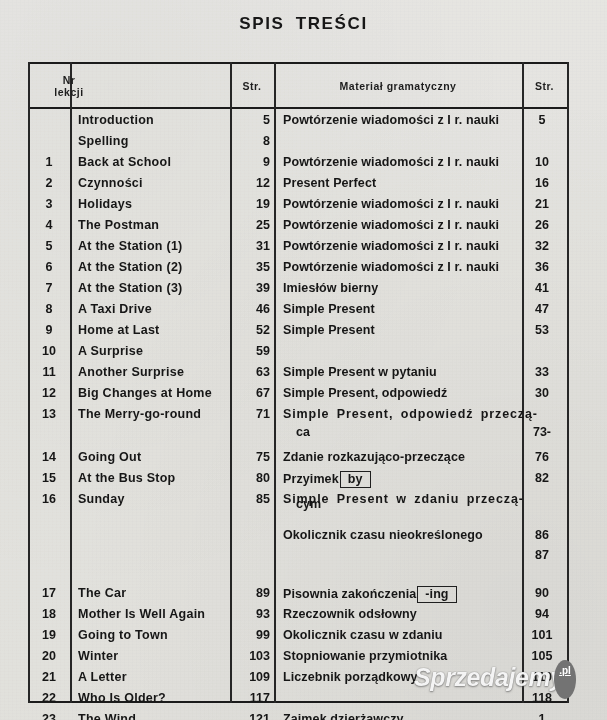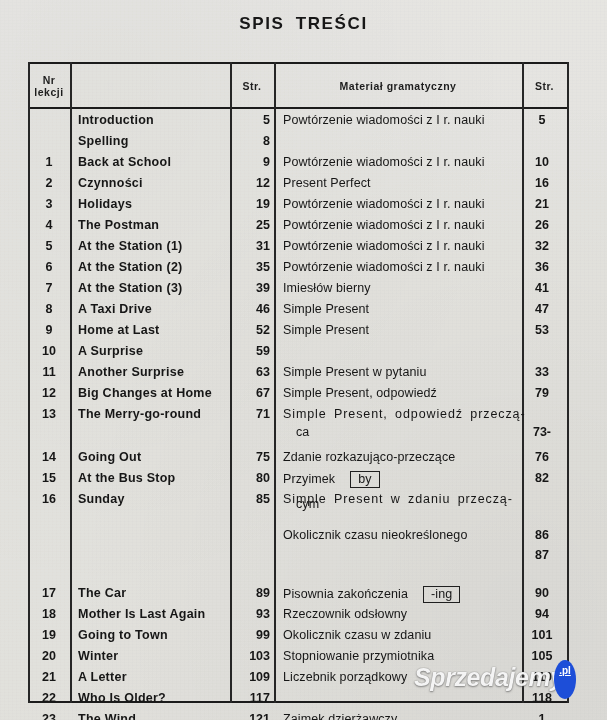--- a/index.html
+++ b/index.html
@@ -90,33 +90,33 @@
     position: absolute; left: 50px; width: 150px;
     text-align: left; font-size: 12.5px; font-weight: bold; color: #161616;
     letter-spacing: 0.25px;
   }
   .c-pg1 {
     position: absolute; left: 204px; width: 38px;
     text-align: right; font-size: 12.5px; font-weight: bold; color: #161616;
   }
   .c-gram {
     position: absolute; left: 255px; width: 238px;
-    text-align: left; font-size: 12.5px; font-weight: normal; color: #161616;
+    text-align: left; font-size: 12.5px; font-weight: bold; color: #161616;
     letter-spacing: 0.1px; white-space: nowrap;
   }
   .c-gram.indent { left: 268px; }
   .c-gram.justified { letter-spacing: 0.9px; word-spacing: 3px; }
   .c-pg2 {
     position: absolute; left: 496px; width: 36px;
     text-align: center; font-size: 12.5px; font-weight: bold; color: #161616;
   }
   .boxed {
     border: 1.5px solid #1f1f1f;
     padding: 0px 7px 1px 7px;
-    margin-left: 15px;
+    margin-left: 1px;
     display: inline-block;
     line-height: 14px;
   }
 
   
   #watermark {
     position: absolute;
     left: 414px;
     top: 663px;
     z-index: 6;
@@ -129,21 +129,21 @@
     white-space: nowrap;
     pointer-events: none;
   }
   #watermark-badge {
     position: absolute;
     left: 554px;
     top: 660px;
     width: 22px;
     height: 39px;
     border-radius: 50%;
-    background: #1d4ed8;
+    background: #737373;
     color: #fff;
     font-size: 10px;
     font-weight: bold;
     line-height: 22px;
     text-align: center;
     z-index: 7;
     pointer-events: none;
     text-decoration: underline;
   }
 </style>
@@ -161,21 +161,21 @@
   <div class="hline" style="top:639px;"></div>
 
   <div class="vline" style="left:0px;   top:0px; height:641px;"></div>
   <div class="vline" style="left:42px;  top:0px; height:641px;"></div>
   <div class="vline" style="left:202px; top:0px; height:641px;"></div>
   <div class="vline" style="left:246px; top:0px; height:641px;"></div>
   <div class="vline" style="left:494px; top:0px; height:641px;"></div>
   <div class="vline" style="left:539px; top:0px; height:641px;"></div>
 
   <div id="header-row">
-    <div class="hcell" style="left:0px;   top:12px; width:42px;">
+    <div class="hcell" style="left:0px;   top:12px; width:42px;padding-left:20px;">
       <div>Nr</div>
       <div>lekcji</div>
     </div>
     <div class="hcell" style="left:202px; top:18px; width:44px;">Str.</div>
     <div class="hcell" style="left:246px; top:18px; width:248px;">Materiał gramatyczny</div>
     <div class="hcell" style="left:494px; top:18px; width:45px;">Str.</div>
   </div>
 
   <div id="rows">
       <div class="row" style="top: 6px;">
@@ -267,21 +267,21 @@
         <div class="c-title">Another Surprise</div>
         <div class="c-pg1">63</div>
         <div class="c-gram"><span>Simple Present w pytaniu</span></div>
         <div class="c-pg2">33</div>
       </div>
       <div class="row" style="top: 279px;">
         <div class="c-num">12</div>
         <div class="c-title">Big Changes at Home</div>
         <div class="c-pg1">67</div>
         <div class="c-gram"><span>Simple Present, odpowiedź</span></div>
-        <div class="c-pg2">79</div>
+        <div class="c-pg2">30</div>
       </div>
       <div class="row" style="top: 300px;">
         <div class="c-num">13</div>
         <div class="c-title">The Merry-go-round</div>
         <div class="c-pg1">71</div>
         <div class="c-gram justified"><span>Simple Present, odpowiedź przeczą-</span></div>
         <div class="c-pg2"></div>
       </div>
       <div class="row" style="top: 318px; padding-left: 16px;">
         <div class="c-num"></div>
@@ -334,21 +334,21 @@
       </div>
       <div class="row" style="top: 479px;">
         <div class="c-num">17</div>
         <div class="c-title">The Car</div>
         <div class="c-pg1">89</div>
         <div class="c-gram"><span>Pisownia zakończenia</span><span class="boxed">-ing</span></div>
         <div class="c-pg2">90</div>
       </div>
       <div class="row" style="top: 500px;">
         <div class="c-num">18</div>
-        <div class="c-title">Mother Is Last Again</div>
+        <div class="c-title">Mother Is Well Again</div>
         <div class="c-pg1">93</div>
         <div class="c-gram"><span>Rzeczownik odsłowny</span></div>
         <div class="c-pg2">94</div>
       </div>
       <div class="row" style="top: 521px;">
         <div class="c-num">19</div>
         <div class="c-title">Going to Town</div>
         <div class="c-pg1">99</div>
         <div class="c-gram"><span>Okolicznik czasu w zdaniu</span></div>
         <div class="c-pg2">101</div>

